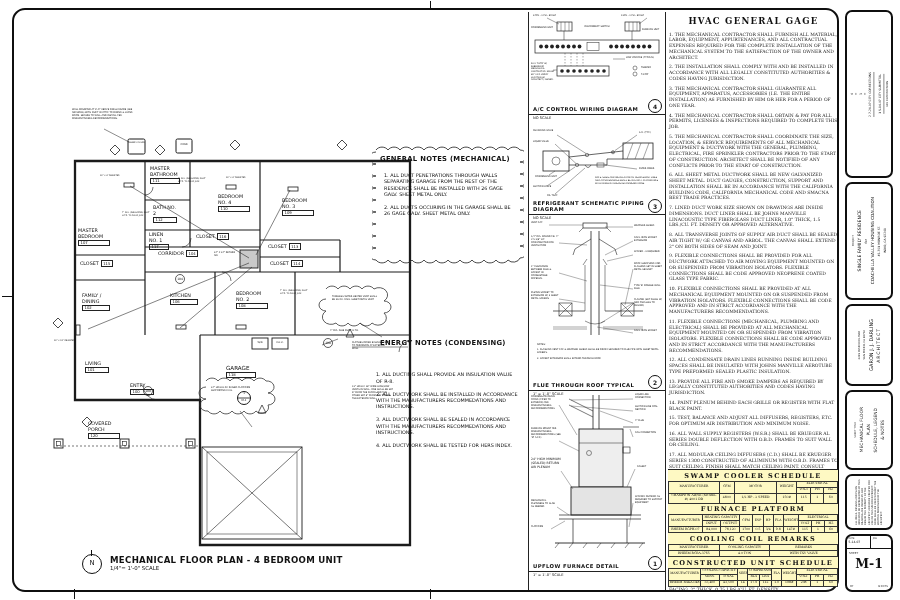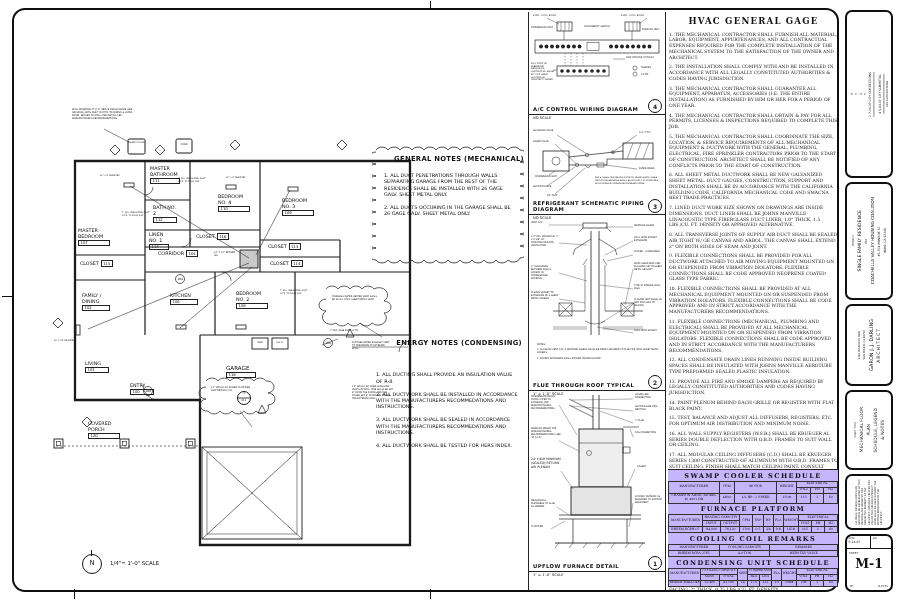--- a/index.html
+++ b/index.html
@@ -18,37 +18,37 @@
   .rm.inline .rn{margin-left:2px}
   .tag{position:absolute;font:3px/1 "DejaVu Sans",sans-serif;text-align:center}
   .caption{position:absolute;left:82px;top:554px;display:flex;align-items:center;gap:8px}
   .north{position:relative;width:20px;height:20px;border:1.4px solid #111;border-radius:50%;text-align:center;font:6.8px/17px "DejaVu Sans",sans-serif}
   .north:before{content:"";position:absolute;left:8.2px;top:-5px;width:1.2px;height:6px;background:#111}
   .cap-title{font:700 8.6px/1.2 "DejaVu Sans",sans-serif;letter-spacing:.3px}
   .cap-scale{font:5.4px/1.4 "DejaVu Sans",sans-serif}
   
   .gnotes{position:absolute;left:372px;top:146px;width:152px;height:118px}
   .gnotes svg{position:absolute;inset:0}
-  .bn-title{position:absolute;left:0;right:0;text-align:right;font:700 6.8px/1.1 "DejaVu Sans",sans-serif;letter-spacing:.3px}
+  .bn-title{position:absolute;left:8px;right:0;text-align:left;font:700 6.8px/1.1 "DejaVu Sans",sans-serif;letter-spacing:.3px}
   .bn p{font:4.9px/1.3 "DejaVu Sans",sans-serif;margin:0 0 6.5px}
   .enotes{position:absolute;left:372px;top:340px;width:150px}
   
   .dcol{position:absolute;left:528px;top:12px;width:138px;height:578px;border-left:.9px solid #222;border-right:.9px solid #222}
   .dsec{position:absolute;left:0;width:100%;border-bottom:.9px solid #222}
   .dsec svg{position:absolute;left:0;top:0}
   .dl{position:absolute;font:2.3px/1.3 "DejaVu Sans",sans-serif;color:#111}
   .dtl{position:absolute;left:4px;bottom:2px;font:700 5.3px/1 "DejaVu Sans",sans-serif;letter-spacing:.4px}
   .dsc{position:absolute;left:4px;bottom:-6.5px;font:3.6px/1 "DejaVu Sans",sans-serif}
   .dno{position:absolute;right:3px;bottom:1px;width:14px;height:14px;border:1.1px solid #111;border-radius:50%;font:700 6px/13px "DejaVu Sans",sans-serif;text-align:center;background:#fff}
   
   .ncol{position:absolute;left:669px;top:12px;width:169px}
   .ht{font:600 8.6px/1 "DejaVu Serif",serif;text-align:center;letter-spacing:1.2px;margin:5px 0 6px}
   .hn{font:4.5px/1.28 "DejaVu Serif",serif;margin:0 0 4px;color:#1a1a1a}
   
-  .scol{position:absolute;left:668px;top:469px;width:170px;border-top:.9px solid #222;background:#c4b5fd}
+  .scol{position:absolute;left:668px;top:469px;width:170px;border-top:.9px solid #222;background:#fef9c3}
   .stitle{font:600 6.6px/1 "DejaVu Serif",serif;text-align:center;letter-spacing:1.4px;margin:2.5px 0 1.5px}
   table.sched{width:100%;border-collapse:collapse;table-layout:fixed}
   .sched th,.sched td{border:.45px solid #333;font:3.1px/1.25 "DejaVu Serif",serif;font-weight:400;padding:.6px .5px;text-align:center;overflow:hidden}
   
   .tbbox{position:absolute;left:845px;width:48px;border:2.2px solid #0f0f0f;border-radius:7px;background:#fff}
   .tbin{position:absolute;inset:2px;display:flex;flex-direction:row;align-items:center;justify-content:center;gap:2px;overflow:hidden}
   .vt{writing-mode:vertical-rl;transform:rotate(180deg);white-space:nowrap;font-family:"DejaVu Sans",sans-serif}
   .vtw{writing-mode:vertical-rl;transform:rotate(180deg);white-space:normal;font-family:"DejaVu Sans",sans-serif}
   .revrow{border-left:.4px solid #888;padding:0 1.2px;font-size:3px}
 </style>
@@ -198,20 +198,21 @@
     <div class="pl" style="left:196px;top:81px;width:24px;font-size:2.1px">12" x 4" REGISTER</div>
     <div class="pl" style="left:24px;top:244px;width:24px;font-size:2.1px">12" x 12" REGISTER</div>
     <div class="tag" style="left:113px;top:294.5px;width:10px">100</div>
     <div class="tag" style="left:145px;top:182.5px;width:10px">104</div>
     <div class="tag" style="left:293px;top:246.5px;width:10px">108</div>
   </div>
 
   <div class="caption">
     <div class="north">N</div>
     <div>
+      <div class="cap-title">MECHANICAL FLOOR PLAN - 4 BEDROOM UNIT</div>
       <div class="cap-scale">1/4"= 1'-0" SCALE</div>
     </div>
   </div>
 
   <div class="gnotes bn">
     <svg width="152" height="118" viewBox="0 0 152 118">
       <path transform="translate(4,4)" stroke="#333" stroke-width=".9" fill="none" d="M0 0 A7 6 0 0 1 12 0 A7 6 0 0 1 24 0 A7 6 0 0 1 36 0 A7 6 0 0 1 48 0 A7 6 0 0 1 60 0 A7 6 0 0 1 72 0 A7 6 0 0 1 84 0 A7 6 0 0 1 96 0 A7 6 0 0 1 108 0 A7 6 0 0 1 120 0 A7 6 0 0 1 132 0 A7 6 0 0 1 144 0 A7 6 0 0 1 144 12 A7 6 0 0 1 144 24 A7 6 0 0 1 144 36 A7 6 0 0 1 144 48 A7 6 0 0 1 144 60 A7 6 0 0 1 144 72 A7 6 0 0 1 144 84 A7 6 0 0 1 144 96 A7 6 0 0 1 144 108 A7 6 0 0 1 132 110 A7 6 0 0 1 120 110 A7 6 0 0 1 108 110 A7 6 0 0 1 96 110 A7 6 0 0 1 84 110 A7 6 0 0 1 72 110 A7 6 0 0 1 60 110 A7 6 0 0 1 48 110 A7 6 0 0 1 36 110 A7 6 0 0 1 24 110 A7 6 0 0 1 12 110 A7 6 0 0 1 0 110 A7 6 0 0 1 0 98 A7 6 0 0 1 0 86 A7 6 0 0 1 0 74 A7 6 0 0 1 0 62 A7 6 0 0 1 0 50 A7 6 0 0 1 0 38 A7 6 0 0 1 0 26 A7 6 0 0 1 0 14 A7 6 0 0 1 0 2"></path>
     </svg>
     <div class="bn-title" style="top:10px">GENERAL NOTES (MECHANICAL)</div>
     <div style="position:absolute;left:12px;right:9px;top:26px">
@@ -493,21 +494,21 @@
         <th>REMARKS</th>
       </tr>
       <tr>
         <td>RHEEM RCBA-3765</td>
             <td>4.0 TON</td>
             <td>WITH TXV VALVE</td>
       </tr>
     </tbody>
       </table>
 
-    <div class="stitle">CONDENSING UNIT  SCHEDULE</div>
+    <div class="stitle">CONSTRUCTED UNIT  SCHEDULE</div>
     <table class="sched">
       <tbody>
           <tr>
         <th rowspan="2" style="width:19%">MANUFACTURER</th>
         <th colspan="2" style="width:22%">COOLING CAPACITY</th>
         <th rowspan="2" style="width:6%">SEER</th>
         <th colspan="2" style="width:14%">COMPRESSOR</th>
         <th rowspan="2" style="width:6%">FLA</th>
         <th rowspan="2" style="width:9%">WEIGHT</th>
         <th colspan="3">ELECTRICAL</th>

